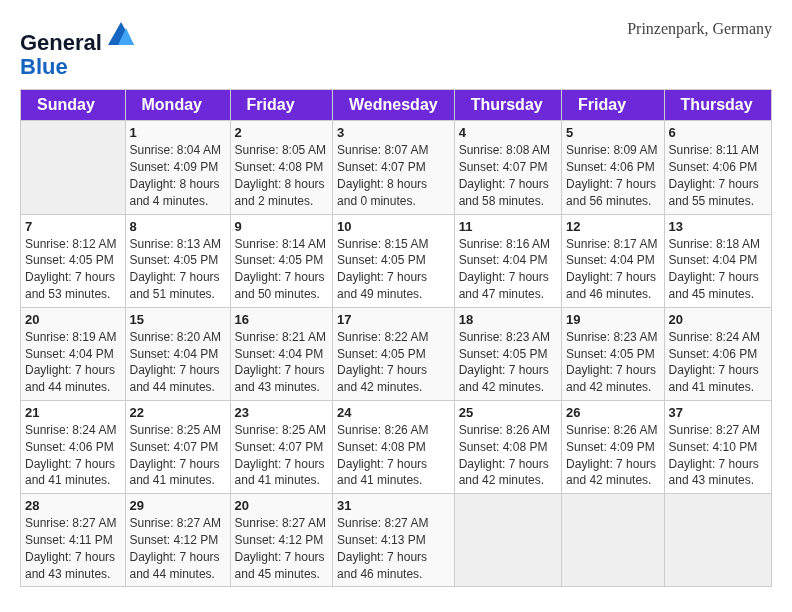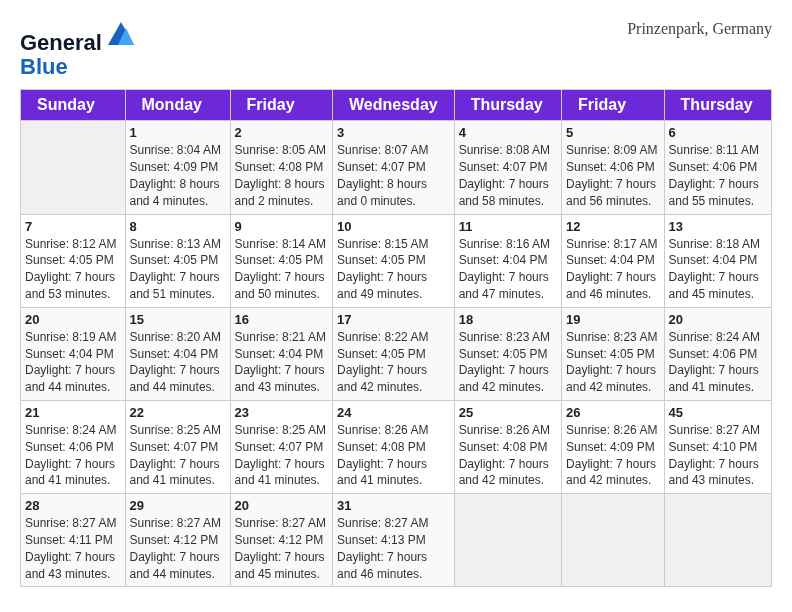--- a/index.html
+++ b/index.html
@@ -226,21 +226,21 @@
         </td>
         <td>
           <div class="day-number">25</div>
           <div class="day-info">Sunrise: 8:26 AM<br>Sunset: 4:08 PM<br>Daylight: 7 hours and 42 minutes.</div>
         </td>
         <td>
           <div class="day-number">26</div>
           <div class="day-info">Sunrise: 8:26 AM<br>Sunset: 4:09 PM<br>Daylight: 7 hours and 42 minutes.</div>
         </td>
         <td>
-          <div class="day-number">45</div>
+          <div class="day-number">37</div>
           <div class="day-info">Sunrise: 8:27 AM<br>Sunset: 4:10 PM<br>Daylight: 7 hours and 43 minutes.</div>
         </td>
       </tr>
       <tr>
         <td>
           <div class="day-number">28</div>
           <div class="day-info">Sunrise: 8:27 AM<br>Sunset: 4:11 PM<br>Daylight: 7 hours and 43 minutes.</div>
         </td>
         <td>
           <div class="day-number">29</div>

